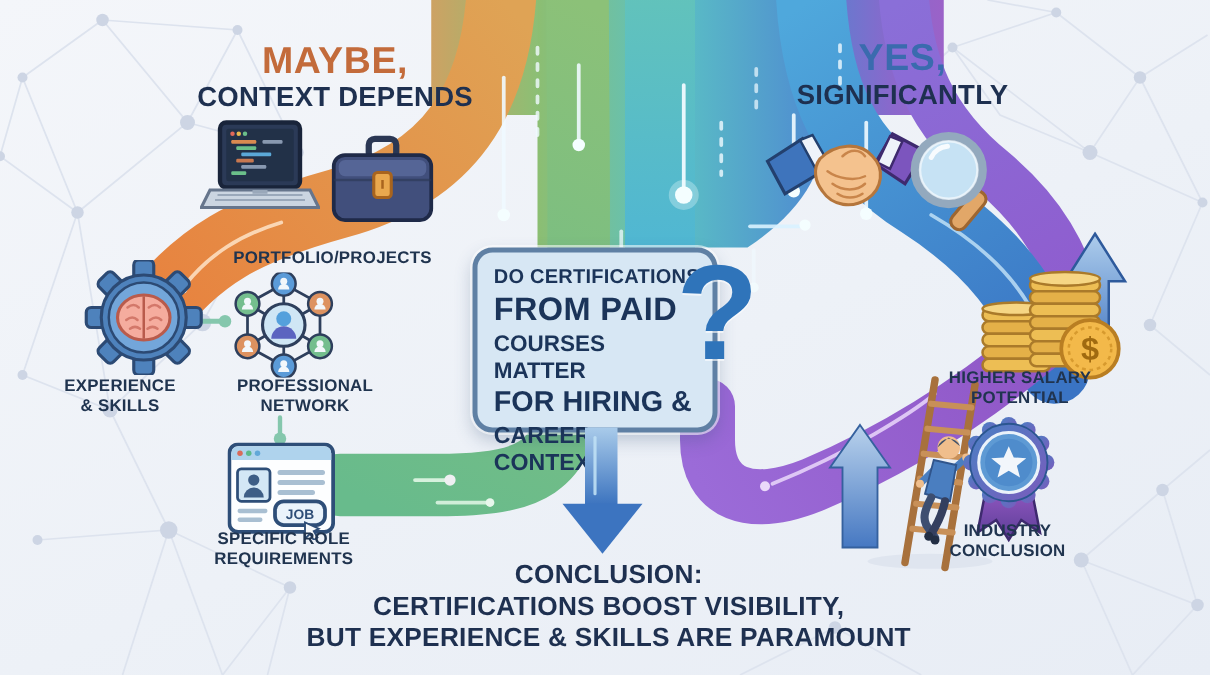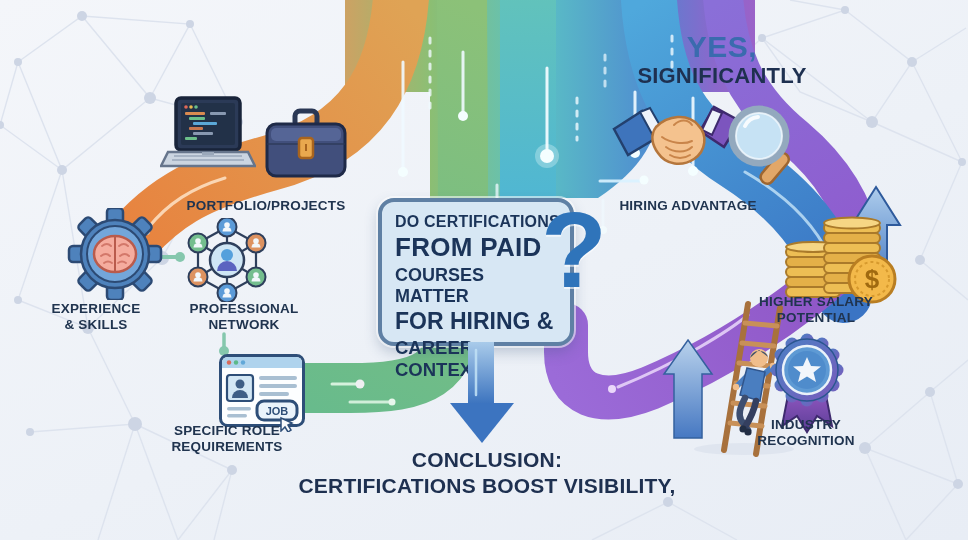--- a/index.html
+++ b/index.html
@@ -310,21 +310,21 @@
             <circle cy="-2" r="2.8"></circle>
             <path d="M-4.5 4.5 a4.5 4.5 0 0 1 9 0 Z"></path>
           </g>
       </g>
       <circle cx="43" cy="42" r="17" fill="#cfe6f5" stroke="#2e3f5c" stroke-width="2.5"></circle>
       <circle cx="43" cy="37" r="6" fill="#54a0dc"></circle>
       <path d="M33 53 a10 10 0 0 1 20 0 Z" fill="#5b64c0"></path>
     </svg>
   </div>
 
-  <div class="icon" style="left:182px;top:354px;margin-left:37px;">
+  <div class="icon" style="left:182px;top:354px;">
     <svg width="86" height="78" viewBox="0 0 86 78">
       <rect x="1.5" y="1.5" width="83" height="70" rx="7" fill="#fdfeff" stroke="#2e4e78" stroke-width="3"></rect>
       <path d="M3 14 V9 Q3 3 9 3 L77 3 Q83 3 83 9 L83 14 Z" fill="#afd3ed"></path>
       <circle cx="10" cy="8.5" r="2.2" fill="#d96a5a"></circle>
         <circle cx="17" cy="8.5" r="2.2" fill="#5bb98a"></circle>
         <circle cx="24" cy="8.5" r="2.2" fill="#62a8d8"></circle>
       <rect x="8" y="21" width="26" height="26" rx="3" fill="#d3e7f5" stroke="#2e4e78" stroke-width="2.2"></rect>
       <circle cx="21" cy="30" r="4.5" fill="#3e5e86"></circle>
       <path d="M13 44 a8 8 0 0 1 16 0 Z" fill="#3e5e86"></path>
       <g fill="#a9bfd2">
@@ -463,36 +463,40 @@
           <circle cx="60" cy="14" r="6.5"></circle>
           <circle cx="71" cy="25" r="6.5"></circle>
       </g>
       <circle cx="45" cy="40" r="31" fill="url(#badgeGrad)" stroke="#2b5690" stroke-width="1.5"></circle>
       <circle cx="45" cy="40" r="24" fill="#5e9ad4" stroke="#eaf2fa" stroke-width="2.5"></circle>
       <circle cx="45" cy="40" r="19" fill="#4f8ccc"></circle>
       <polygon points="45,27 49,36 59,36.5 51.5,42.5 54,52 45,46.5 36,52 38.5,42.5 31,36.5 41,36" fill="#f2f6fb"></polygon>
     </svg>
   </div>
 
+  <div class="branch-title maybe" style="left:268px;top:33px;">
+    <div class="t">MAYBE,</div>
+    <div class="s">CONTEXT DEPENDS</div>
+  </div>
   <div class="branch-title yes" style="left:722px;top:31px;">
     <div class="t">YES,</div>
     <div class="s">SIGNIFICANTLY</div>
   </div>
 
   <div class="node-label" style="left:266px;top:198px;">PORTFOLIO/PROJECTS</div>
   <div class="node-label" style="left:96px;top:301px;">EXPERIENCE
 &amp; SKILLS</div>
   <div class="node-label" style="left:224px;top:301px;margin-left:20px;">PROFESSIONAL
 NETWORK</div>
   <div class="node-label" style="left:227px;top:423px;">SPECIFIC ROLE
 REQUIREMENTS</div>
-  <div class="node-label" style="left:688px;top:198px;">HIRING ADVANTAGE</div>
   <div class="node-label" style="left:816px;top:294px;">HIGHER SALARY
 POTENTIAL</div>
   <div class="node-label" style="left:806px;top:417px;">INDUSTRY
-RECOGNITION</div>
+CONCLUSION</div>
 
   <div class="conclusion">
     <div>CONCLUSION:</div>
     <div>CERTIFICATIONS BOOST VISIBILITY,</div>
+    <div>BUT EXPERIENCE &amp; SKILLS ARE PARAMOUNT</div>
   </div>
 
 </div>
 
 </body></html>

